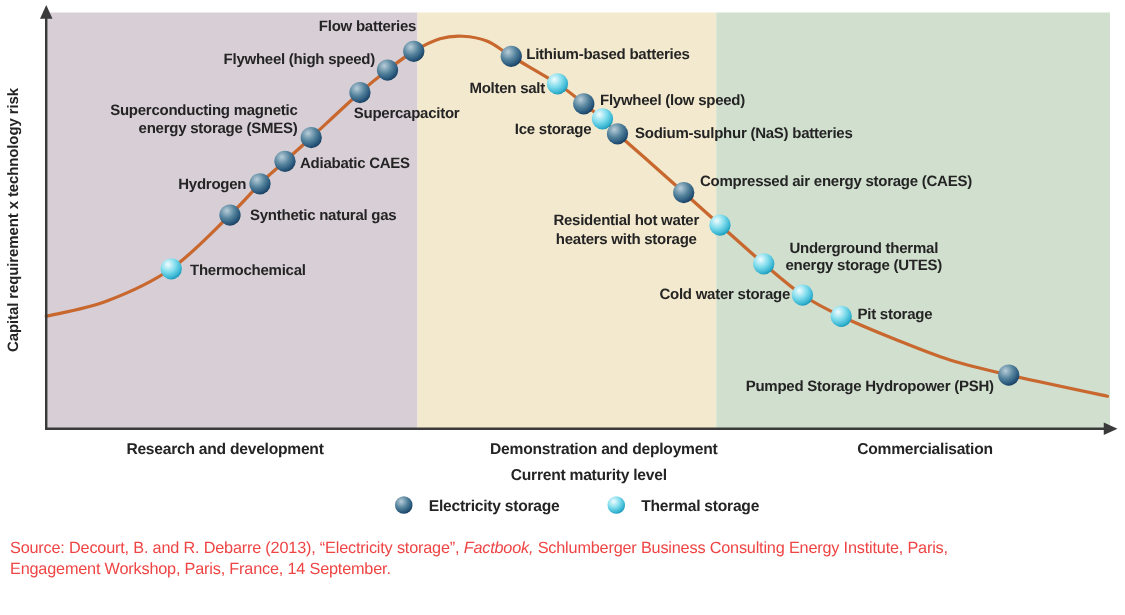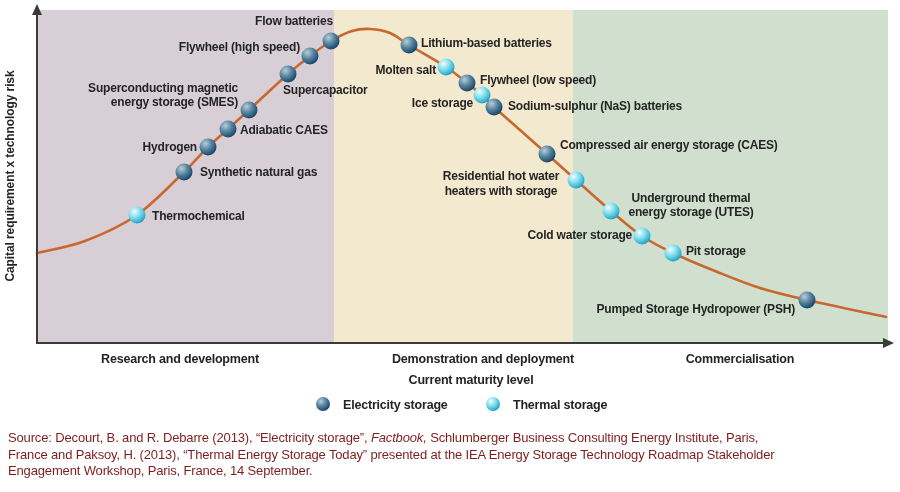--- a/index.html
+++ b/index.html
@@ -15,21 +15,21 @@
   .region-label, .legend-label, .axis-caption {
     font-family:"Liberation Sans", sans-serif;
     font-size:12.5px; font-weight:bold; fill:#242424; letter-spacing:-0.2px;
   }
   .y-axis-label {
     font-family:"Liberation Sans", sans-serif;
     font-size:12px; font-weight:bold; fill:#242424; letter-spacing:-0.1px;
   }
   .source {
     position:absolute; left:8px; top:430px; width:890px;
-    font-size:13px; line-height:16.5px; color:#7f1d1d; letter-spacing:-0.15px;
+    font-size:13px; line-height:16.5px; color:#ef4444; letter-spacing:-0.15px;
   }
   .source div { white-space:nowrap; }
   .source i { font-style:italic; }
 </style>
 </head>
 <body>
 
 <div class="stage">
 
   <svg id="chart" width="900" height="424" viewBox="0 0 900 424">
@@ -116,17 +116,16 @@
     <g>
       <circle cx="323" cy="404" r="7" fill="url(#grad-electricity)"></circle>
       <text class="legend-label" x="343" y="409" text-anchor="start">Electricity storage</text>
       <circle cx="493" cy="404" r="7" fill="url(#grad-thermal)"></circle>
       <text class="legend-label" x="513" y="409" text-anchor="start">Thermal storage</text>
     </g>
   </svg>
 
   <div class="source">
     <div><span>Source: Decourt, B. and R. Debarre (2013), “Electricity storage”, </span><i>Factbook,</i><span>  Schlumberger Business Consulting Energy Institute, Paris,</span></div>
-    <div><span>France and Paksoy, H. (2013), “Thermal Energy Storage Today” presented at the IEA Energy Storage Technology Roadmap Stakeholder</span></div>
     <div><span>Engagement Workshop, Paris, France, 14 September.</span></div>
   </div>
 
 </div>
 
 </body></html>

